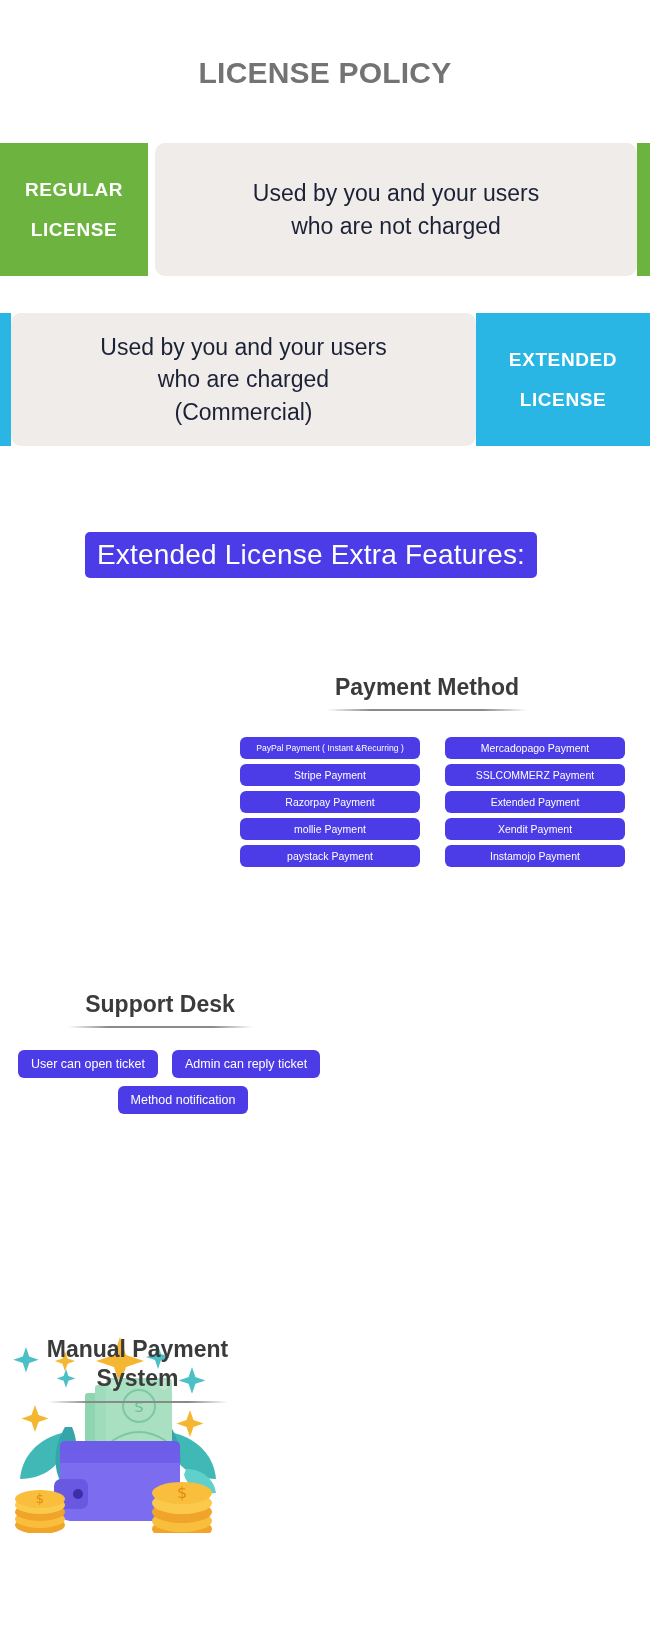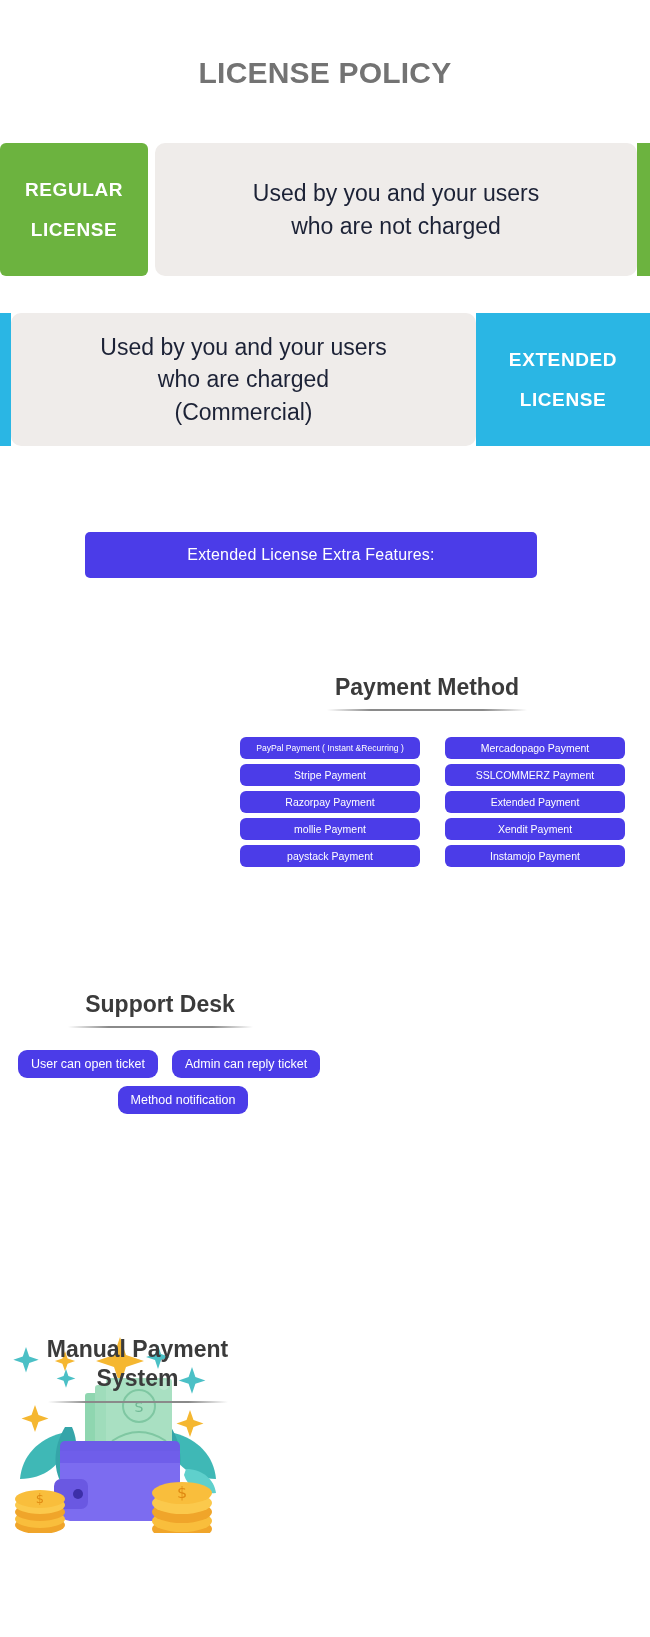--- a/index.html
+++ b/index.html
@@ -24,21 +24,21 @@
   .band { position: absolute; left: 0; width: 650px; display: flex; }
   .band-regular { top: 143px; height: 133px; }
   .band-extended { top: 313px; height: 133px; }
 
   .band-tag {
     display: flex; flex-direction: column; align-items: center; justify-content: center;
     color: #ffffff; font-weight: 700; letter-spacing: .6px;
     font-size: 19px; line-height: 2.1;
     text-align: center;
   }
-  .band-tag.green { background: #6cb33f; border-radius: 6px; }
+  .band-tag.green { background: #6cb33f; }
   .band-tag.blue  { background: #2ab6e4; }
   .tag-regular { width: 148px; }
   .tag-extended { width: 174px; }
   .sliver-green { width: 13px; background: #6cb33f; }
   .sliver-blue  { width: 11px; background: #2ab6e4; }
 
   .band-body {
     flex: 1; background: #efecea;
     display: flex; align-items: center; justify-content: center;
     text-align: center;
@@ -47,21 +47,21 @@
     border-radius: 10px;
   }
   .gap-white { width: 7px; background:#ffffff; }
 
   
   .extra-banner {
     position: absolute; top: 532px; left: 85px;
     width: 452px; height: 46px;
     background: #4b3ce8; border-radius: 5px;
     display: flex; align-items: center; justify-content: center;
-    color: #ffffff; font-size: 16px; letter-spacing: .2px;
+    color: #ffffff; font-size: 28px; letter-spacing: .2px;
   }
 
   
   .sec-heading {
     font-size: 23px; font-weight: 700; color: #3b3b3b;
     text-align: center; line-height: 1.28;
   }
   .heading-rule {
     height: 2px; margin: 7px auto 0;
     background: linear-gradient(to right, rgba(150,150,150,0), #8a8a8a 22%, #8a8a8a 78%, rgba(150,150,150,0));
@@ -85,21 +85,21 @@
   }
   .pm-grid .pill { height: 22px; font-size: 10.5px; }
   .pm-grid .pill.tiny { font-size: 8.6px; }
 
   
   .sd-section { position: absolute; top: 960px; left: 0; width: 650px; height: 200px; }
   .sd-title { position: absolute; top: 30px; left: 15px; width: 290px; }
   .sd-rows { position: absolute; top: 90px; left: 18px; width: 330px; }
   .sd-row { display: flex; gap: 14px; margin-bottom: 8px; }
   .sd-row.center { justify-content: center; }
-  .sd-rows .pill { height: 28px; font-size: 12.5px; padding: 0 13px; border-radius: 9px; }
+  .sd-rows .pill { height: 28px; font-size: 12.5px; padding: 0 13px; }
 
   
   .mp-section { position: absolute; top: 1260px; left: 0; width: 650px; height: 280px; }
   .mp-title { position: absolute; top: 75px; left: 20px; width: 235px; }
 
   
   .illus { position: absolute; }
   .illus-wallet { top: 648px; left: 2px; width: 232px; height: 240px; }
   .illus svg { display: block; width: 100%; height: 100%; }
 </style>

